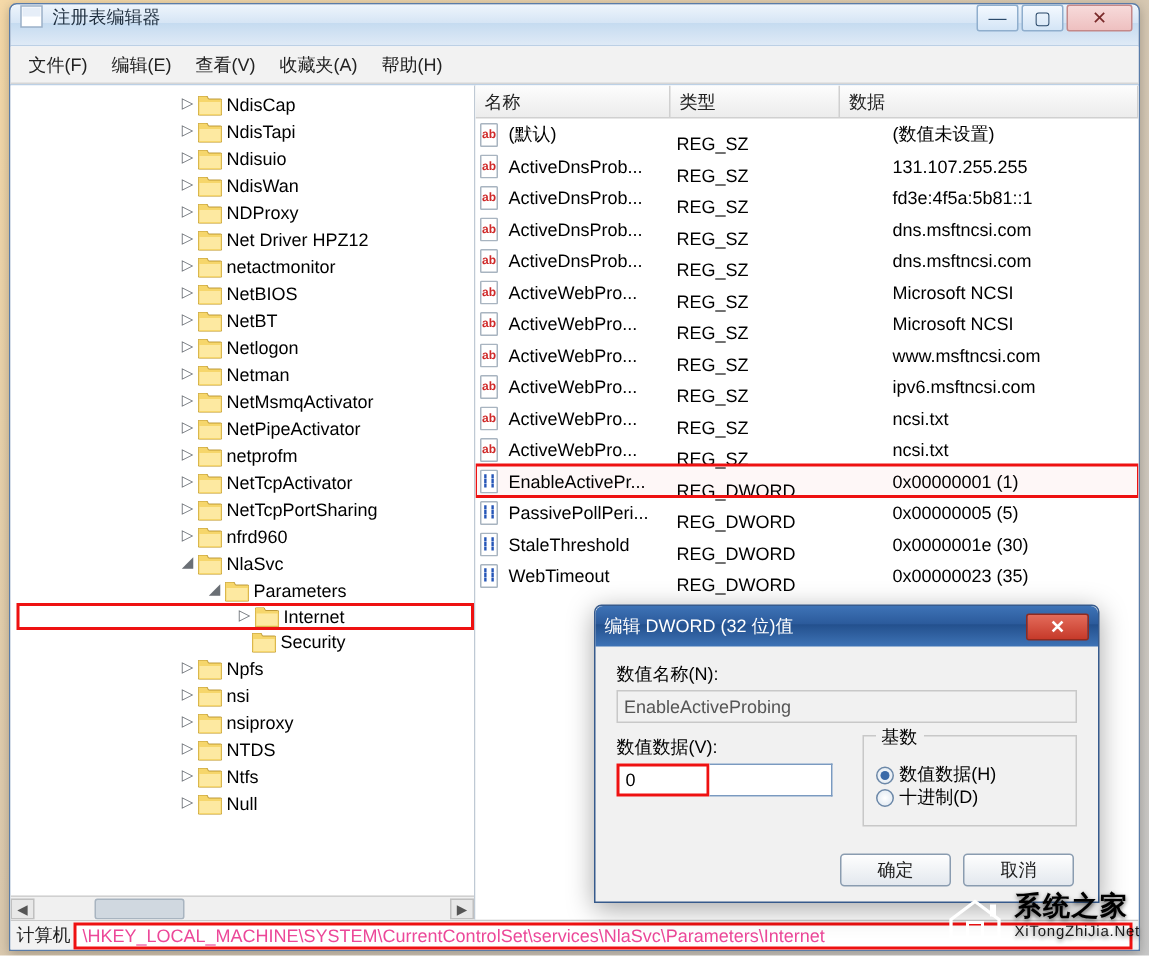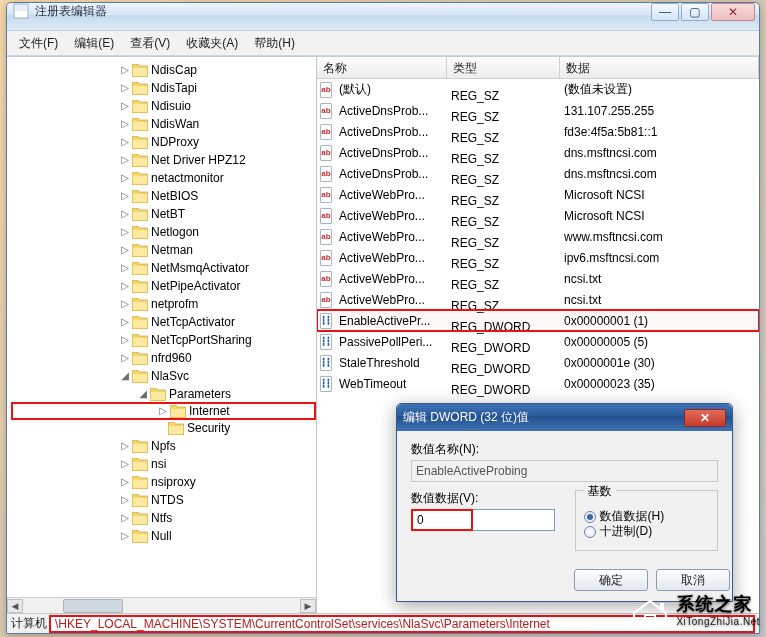--- a/index.html
+++ b/index.html
@@ -37,50 +37,50 @@
 
 .list-pane { flex:1; background:#fff; overflow:hidden; display:flex; flex-direction:column; position:relative; }
 .list-header { display:flex; height:22px; background:linear-gradient(#fdfdfd,#ececec); border-bottom:1px solid #d0d0d0; }
 .list-header div { border-right:1px solid #d0d0d0; padding:3px 6px; color:#222; }
 .col-name { width:130px; } .col-type { width:113px; } .col-data { flex:1; }
 
 .list-body { flex:1; overflow:auto; }
 .row { display:flex; height:21px; align-items:center; }
 .row .cell { padding:0 4px; overflow:hidden; text-overflow:ellipsis; white-space:nowrap; }
 .row .ic { width:18px; display:flex; justify-content:center; }
-.row .c-name { width:112px; } .row .c-type { width:113px;margin-top:13px; } .row .c-data { flex:1; }
+.row .c-name { width:112px; } .row .c-type { width:113px;margin-top:13px; } .row .c-data { flex:1;margin-left:31px; }
 
 .reg-icon { width:16px; height:16px; border:1px solid #a8b4c0; border-radius:1px; background:#fff; display:flex; align-items:center; justify-content:center; font-size:8px; font-weight:bold; }
 .reg-icon.sz { color:#cf2a2a; } .reg-icon.dw { color:#2656b8; }
 
 
 .statusbar { height:20px; border-top:1px solid #c9c9c9; background:#f2f2f2; display:flex; align-items:center; }
 .statusbar .lbl { padding:0 2px 0 4px; color:#222; }
-.statusbar .path-box { flex:1; margin:0 4px 0 0; border:2px solid #e11; padding:0 4px; background:#fff; height:18px; line-height:14px; color:#b91c1c; overflow:hidden; white-space:nowrap; }
+.statusbar .path-box { flex:1; margin:0 4px 0 0; border:2px solid #e11; padding:0 4px; background:#fff; height:18px; line-height:14px; color:#ec4899; overflow:hidden; white-space:nowrap; }
 
 
 .dialog { position:absolute; left:396px; top:403px; width:337px; height:199px; background:#f1f1f1; border:1px solid #365a8c; border-radius:5px 5px 0 0; box-shadow:0 4px 18px rgba(0,0,0,.35); display:flex; flex-direction:column; }
 .dlg-title { height:27px; background:linear-gradient(#3e73b6,#2b5a9b 45%,#23508d 46%,#3e73b6); border-radius:5px 5px 0 0; display:flex; align-items:center; padding:0 6px; }
 .dlg-title span { color:#fff; flex:1; }
 .dlg-close { width:42px; height:18px; background:linear-gradient(#e36b5a,#c63a2a); border:1px solid #8e2a20; border-radius:2px; color:#fff; display:flex; align-items:center; justify-content:center; font-weight:bold; }
 .dlg-body { flex:1; padding:10px 14px 8px; }
 .dlg-body .field-label { margin-bottom:2px; }
 .dlg-body .ro-box { border:1px solid #c8c8c8; background:#f1f1f1; padding:3px 4px; margin-bottom:8px; color:#555; }
 .dlg-row { display:flex; gap:20px; }
 .dlg-col { flex:1; }
 .val-input-wrap { display:flex; }
 .val-input { border:1px solid #7a9ac0; background:#fff; height:22px; padding:2px 4px; color:#000; }
 .val-input.hi { border:2px solid #e11; width:62px; }
 .val-input.rest { border-left:none; flex:1; }
 .radio-group { border:1px solid #c8c8c8; padding:6px 8px; background:#f1f1f1; }
 .legend { position:relative; top:-14px; background:#f1f1f1; padding:0 4px; display:inline-block; }
 .radio-row { display:flex; align-items:center; gap:4px; margin-top:-6px; margin-bottom:4px; }
 .radio { width:12px; height:12px; border:1px solid #6c88a8; border-radius:50%; background:radial-gradient(#fff,#dce6f0); display:flex; align-items:center; justify-content:center; }
 .radio.checked::after { content:""; width:6px; height:6px; background:#3a6aa8; border-radius:50%; }
-.dlg-buttons { display:flex; justify-content:flex-end; gap:8px; padding:0 2px 10px; }
+.dlg-buttons { display:flex; justify-content:flex-end; gap:8px; padding:0 16px 10px; }
 .btn { min-width:74px; height:22px; border:1px solid #8a9cb0; background:linear-gradient(#fefefe,#e3e8ee); border-radius:3px; display:flex; align-items:center; justify-content:center; color:#222; }
 
 
 .watermark { position:absolute; right:6px; bottom:10px; color:#000000; text-shadow:0 1px 3px rgba(0,0,0,.6); display:flex; align-items:flex-end; gap:6px; }
 .watermark .logo { width:40px; height:32px; }
 .watermark .t1 { font-size:18px; font-weight:bold; letter-spacing:1px; }
 .watermark .t2 { font-size:10px; opacity:.9; letter-spacing:.5px; }
 </style>
 </head>
 <body>

